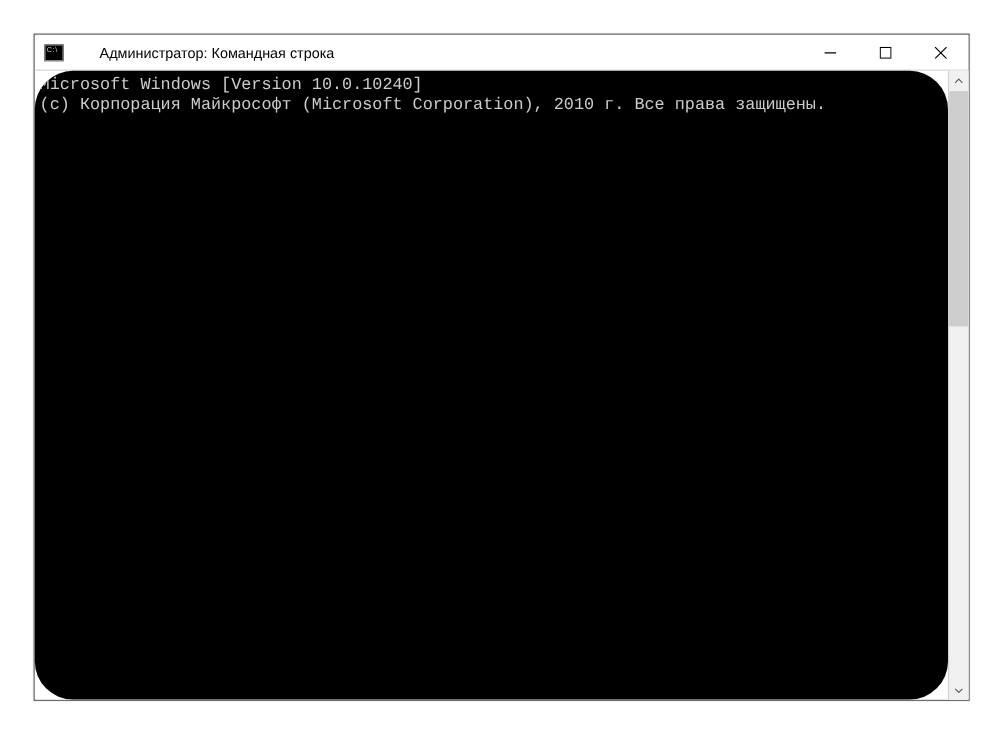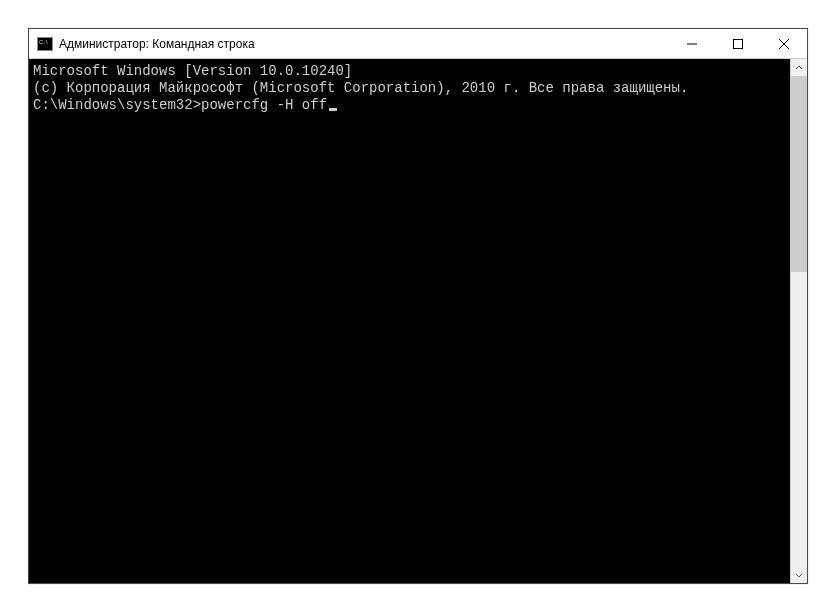--- a/index.html
+++ b/index.html
@@ -44,20 +44,21 @@
     overflow: hidden;
     text-align: left;
     padding: 1px;
     letter-spacing: 0.5px;
   }
   .titlebar-title {
     font-size: 12px;
     color: #000;
     flex: 1;
     white-space: nowrap;
+    margin-left: 24px;
   }
   .titlebar-buttons {
     display: flex;
     height: 100%;
   }
   .titlebar-btn {
     width: 46px;
     height: 100%;
     display: flex;
     align-items: center;
@@ -77,20 +78,21 @@
     flex: 1;
     background: #000;
     color: #ccc;
     font-family: Consolas, "Courier New", monospace;
     font-size: 14px;
     line-height: 17px;
     padding: 4px 4px;
     white-space: pre;
     overflow: hidden;
     margin: 0;
+    border-radius: 32px;
   }
   .console-line { display: block; }
   .prompt-line { display: flex; align-items: baseline; }
   .cursor {
     display: inline-block;
     width: 8px;
     height: 3px;
     background: #ccc;
     margin-left: 2px;
     vertical-align: baseline;
@@ -159,21 +161,21 @@
       <button class="titlebar-btn close" aria-label="close">
         <svg width="10" height="10" viewBox="0 0 10 10">
           <line x1="0" y1="0" x2="10" y2="10" stroke="#000" stroke-width="1"></line>
           <line x1="10" y1="0" x2="0" y2="10" stroke="#000" stroke-width="1"></line>
         </svg>
       </button>
     </div>
   </div>
 
   <div class="console-area">
-    <div class="console"><span class="console-line">Microsoft Windows [Version 10.0.10240]</span><span class="console-line">(c) Корпорация Майкрософт (Microsoft Corporation), 2010 г. Все права защищены.</span><span class="console-line"></span><span class="prompt-line"><span>C:\Windows\system32&gt;</span><span>powercfg -H off</span><span class="cursor"></span></span></div>
+    <div class="console"><span class="console-line">Microsoft Windows [Version 10.0.10240]</span><span class="console-line">(c) Корпорация Майкрософт (Microsoft Corporation), 2010 г. Все права защищены.</span><span class="console-line"></span></div>
 
     <div class="vscroll">
       <div class="vscroll-btn">
         <svg width="8" height="8" viewBox="0 0 8 8">
           <polyline points="1,5 4,2 7,5" fill="none" stroke="#606060" stroke-width="1"></polyline>
         </svg>
       </div>
       <div class="vscroll-track">
         <div class="vscroll-thumb"></div>
       </div>

